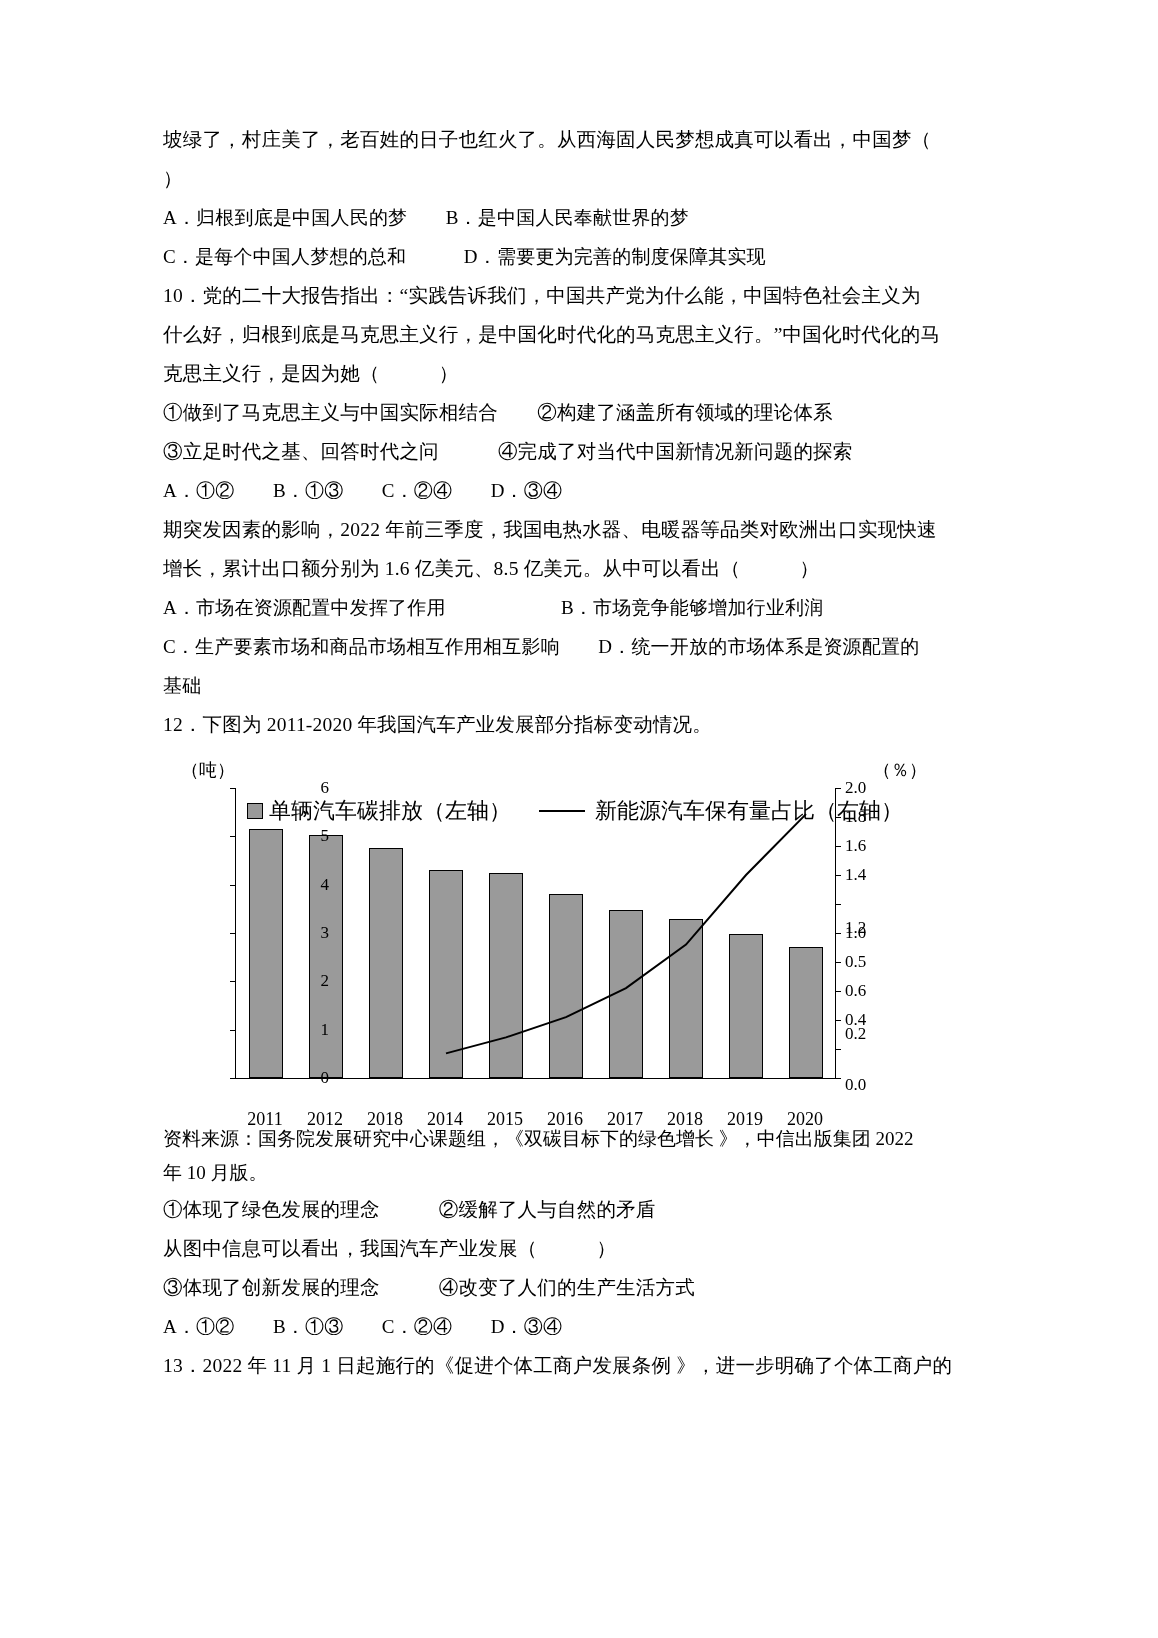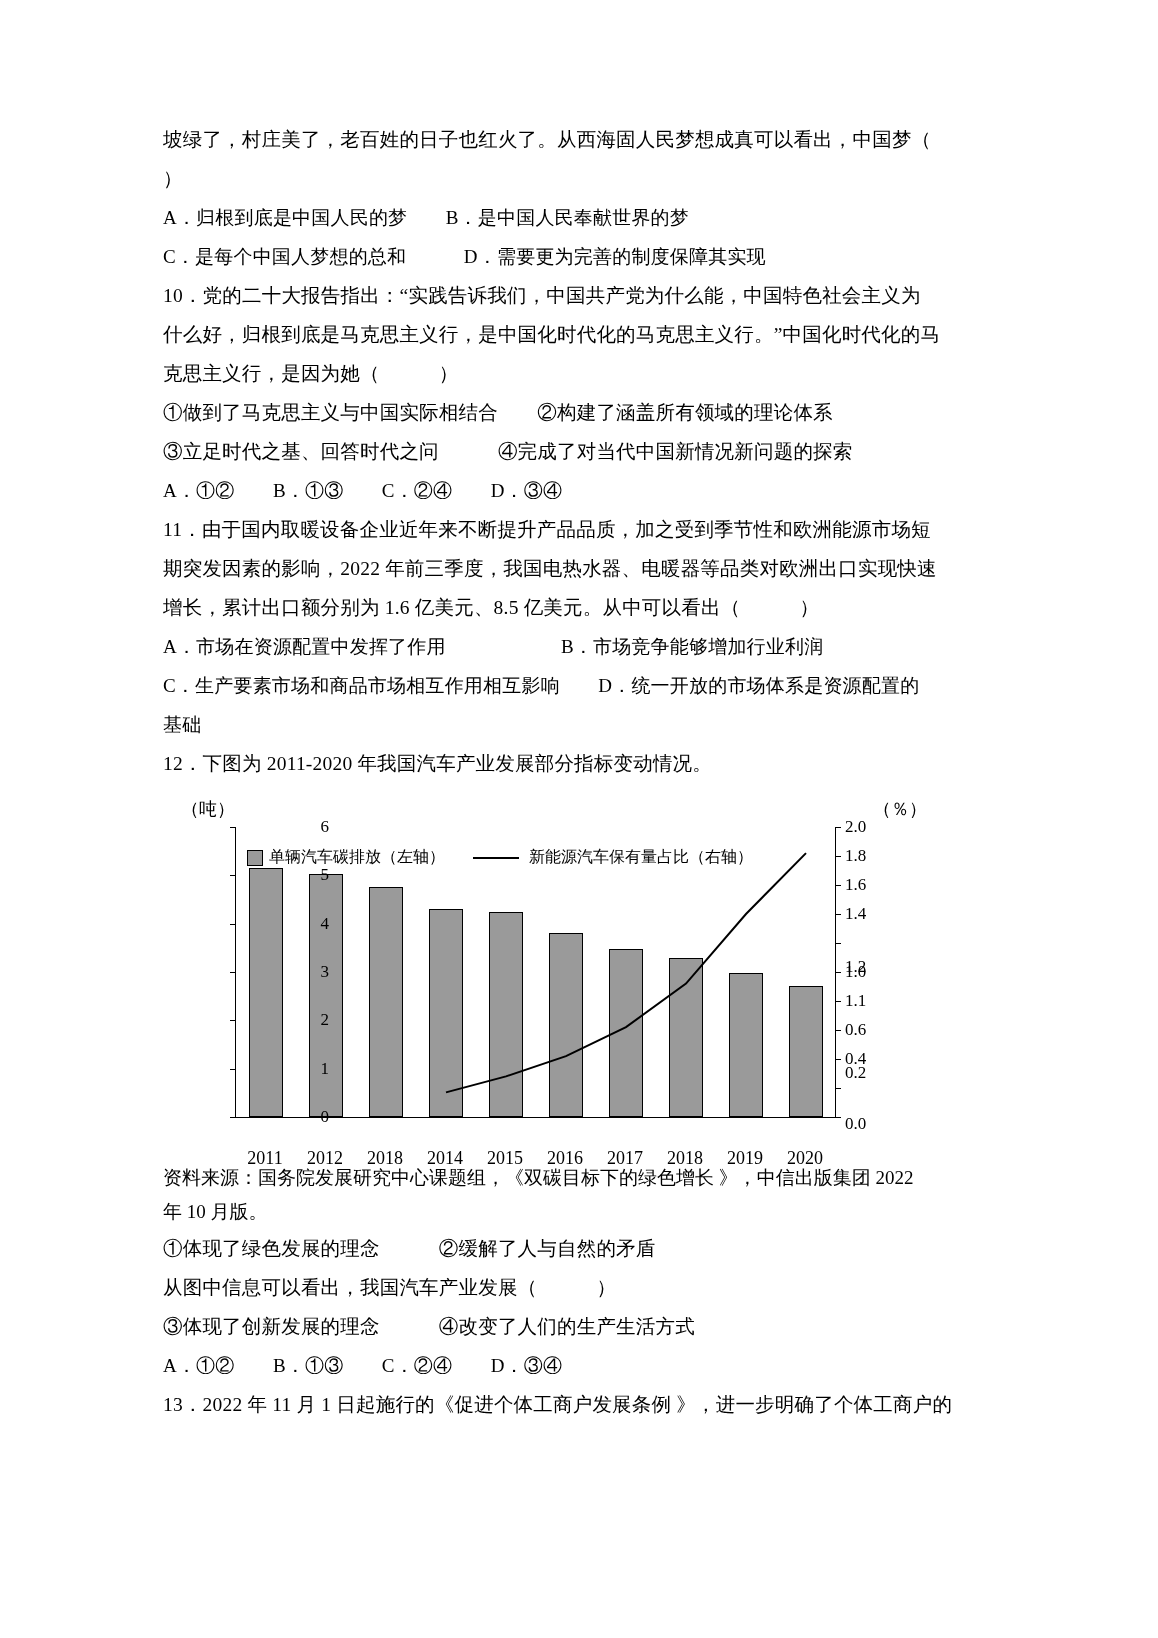--- a/index.html
+++ b/index.html
@@ -118,22 +118,22 @@
     position: absolute;
     top: 332px;
     width: 70px;
     text-align: center;
     font-size: 18px;
     margin-top: 25px;
   }
   .legend {
     position: absolute;
     left: 74px;
-    top: 56px;
-    font-size: 16px;
+    top: 44px;
+    font-size: 22px;
     display: flex;
     align-items: center;
     gap: 6px;
     white-space: nowrap;
   }
   .legend .swatch {
     display: inline-block;
     width: 14px;
     height: 14px;
     background: #9a9a9a;
@@ -163,21 +163,20 @@
     <div class="line opts">A．归根到底是中国人民的梦　　B．是中国人民奉献世界的梦</div>
     <div class="line opts">C．是每个中国人梦想的总和　　　D．需要更为完善的制度保障其实现</div>
 
     <div class="line">10．党的二十大报告指出：“实践告诉我们，中国共产党为什么能，中国特色社会主义为</div>
     <div class="line">什么好，归根到底是马克思主义行，是中国化时代化的马克思主义行。”中国化时代化的马</div>
     <div class="line">克思主义行，是因为她（　　　）</div>
     <div class="line">①做到了马克思主义与中国实际相结合　　②构建了涵盖所有领域的理论体系</div>
     <div class="line">③立足时代之基、回答时代之问　　　④完成了对当代中国新情况新问题的探索</div>
     <div class="line opts">A．①②　　B．①③　　C．②④　　D．③④</div>
 
-    <div class="line">11．由于国内取暖设备企业近年来不断提升产品品质，加之受到季节性和欧洲能源市场短</div>
     <div class="line">期突发因素的影响，2022 年前三季度，我国电热水器、电暖器等品类对欧洲出口实现快速</div>
     <div class="line">增长，累计出口额分别为 1.6 亿美元、8.5 亿美元。从中可以看出（　　　）</div>
     <div class="line opts">A．市场在资源配置中发挥了作用　　　　　　B．市场竞争能够增加行业利润</div>
     <div class="line opts">C．生产要素市场和商品市场相互作用相互影响　　D．统一开放的市场体系是资源配置的</div>
     <div class="line opts">基础</div>
 
     <div class="line">12．下图为 2011-2020 年我国汽车产业发展部分指标变动情况。</div>
 
     <div class="chart-wrap">
       <div class="unit-left">（吨）</div>
@@ -222,21 +221,21 @@
           <div class="ytick-l" style="top: 84.3333px;">5</div>
           <div class="ytick-l" style="top: 36px;">6</div>
           <div class="ytick-r" style="top: 326px; margin-top: 7px;">0.0</div>
           <div class="tickmark-r" style="top: 326px;"></div>
           <div class="ytick-r" style="top: 282px;">0.2</div>
           <div class="tickmark-r" style="top: 297px;"></div>
           <div class="ytick-r" style="top: 268px;">0.4</div>
           <div class="tickmark-r" style="top: 268px;"></div>
           <div class="ytick-r" style="top: 239px;">0.6</div>
           <div class="tickmark-r" style="top: 239px;"></div>
-          <div class="ytick-r" style="top: 210px;">1.1</div>
+          <div class="ytick-r" style="top: 210px;">0.5</div>
           <div class="tickmark-r" style="top: 210px;"></div>
           <div class="ytick-r" style="top: 181px;">1.0</div>
           <div class="tickmark-r" style="top: 181px;"></div>
           <div class="ytick-r" style="top: 148px; margin-top: 28px;">1.2</div>
           <div class="tickmark-r" style="top: 152px;"></div>
           <div class="ytick-r" style="top: 123px;">1.4</div>
           <div class="tickmark-r" style="top: 123px;"></div>
           <div class="ytick-r" style="top: 94px;">1.6</div>
           <div class="tickmark-r" style="top: 94px;"></div>
           <div class="ytick-r" style="top: 65px;">1.8</div>

